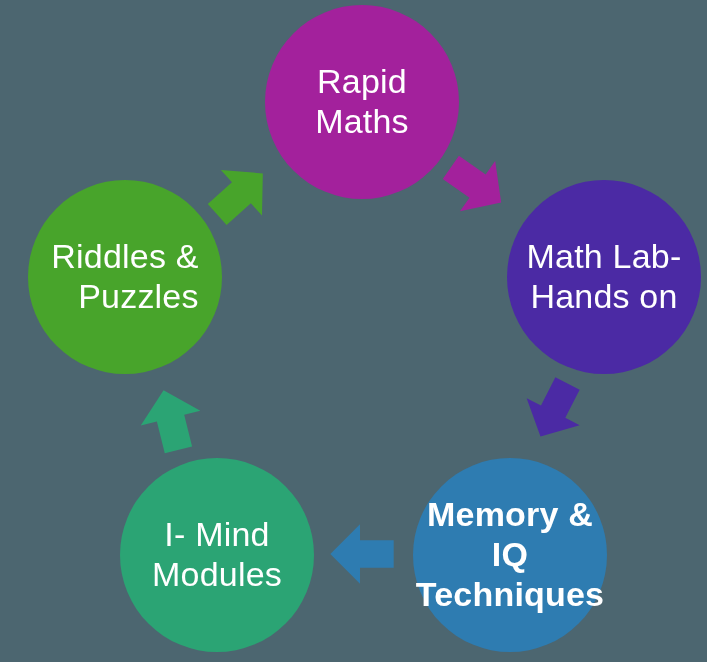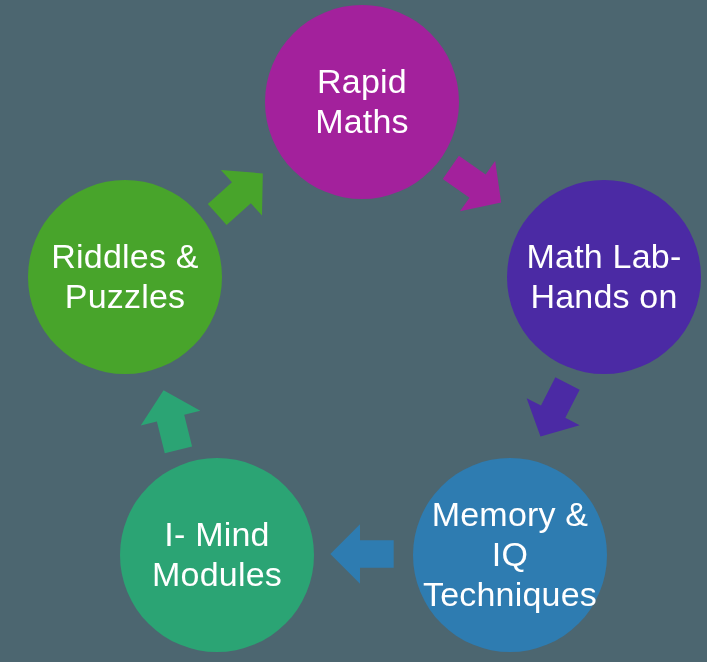--- a/index.html
+++ b/index.html
@@ -27,21 +27,21 @@
     color: #ffffff;
     font-size: 34px;
     line-height: 1.17;
     white-space: pre-line;
     letter-spacing: 0.2px;
   }
   .node-rapid-maths { left: 265px; top: 5px; }
   .node-math-lab    { left: 507px; top: 180px; }
   .node-memory-iq   { left: 413px; top: 458px; }
   .node-i-mind      { left: 120px; top: 458px; }
-  .node-riddles     { left: 28px;  top: 180px; }
+  .node-riddles     { left: 28px;  top: 180px; text-align: right; }
 
   .arrow {
     position: absolute;
     width: 64px;
     height: 64px;
   }
   .arrow svg { width: 100%; height: 100%; display: block; }
   .arrow-riddles-to-rapid  { left: 208px; top: 162px; transform: rotate(48deg); }
   .arrow-rapid-to-mathlab  { left: 444px; top: 153px; transform: rotate(125deg); }
   .arrow-mathlab-to-memory { left: 523px; top: 379px; transform: rotate(207deg); width: 62px; height: 62px; }
@@ -56,21 +56,21 @@
   <div class="node node-rapid-maths" style="background-color: rgb(163, 33, 156);">
     <div class="label">Rapid
 Maths</div>
   </div>
 
   <div class="node node-math-lab" style="background-color: rgb(75, 42, 164);">
     <div class="label">Math Lab-
 Hands on</div>
   </div>
 
-  <div class="node node-memory-iq" style="background-color: rgb(46, 124, 177);">
+  <div class="node node-memory-iq" style="background-color: rgb(46, 124, 177); font-weight: bold;">
     <div class="label">Memory &amp;
 IQ
 Techniques</div>
   </div>
 
   <div class="node node-i-mind" style="background-color: rgb(43, 164, 116);">
     <div class="label">I- Mind
 Modules</div>
   </div>
 

